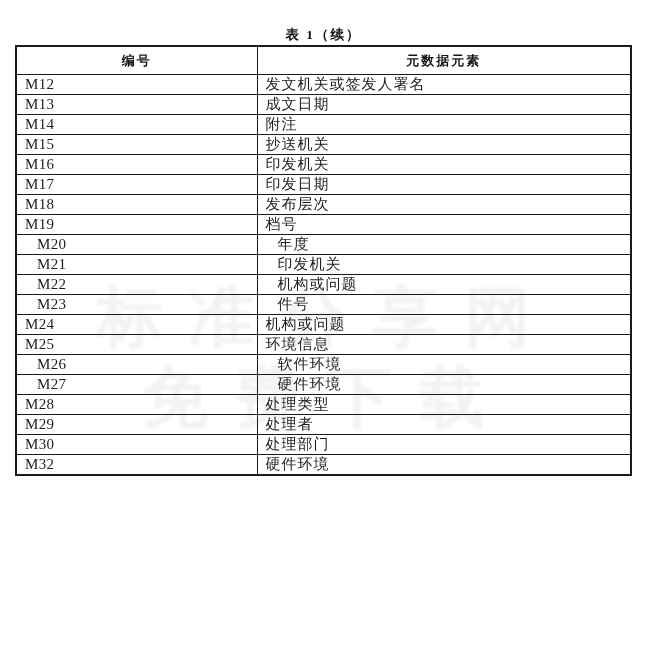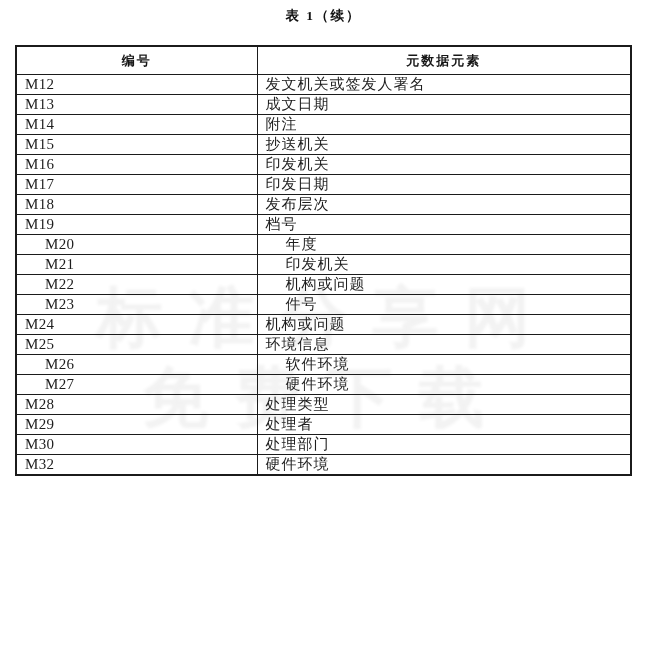--- a/index.html
+++ b/index.html
@@ -10,21 +10,21 @@
     width: 653px;
     height: 662px;
     background: #ffffff;
     position: relative;
     overflow: hidden;
     font-family: "Liberation Serif", "DejaVu Serif", serif;
     color: #1d1d1d;
   }
   .page-title {
     position: absolute;
-    top: 7px;
+    top: 26px;
     left: 15px;
     width: 617px;
     text-align: center;
     font-size: 13.5px;
     font-weight: 700;
     letter-spacing: 2px;
     color: #111111;
     z-index: 2;
   }
   .watermark {
@@ -79,21 +79,21 @@
     font-size: 15px;
     letter-spacing: 1px;
     text-align: left;
     padding-left: 8px;
     color: #1d1d1d;
   }
   table.meta-table td.id-cell {
     letter-spacing: 0.3px;
   }
   table.meta-table tr.indent td {
-    padding-left: 28px;
+    padding-left: 20px;
   }
 </style>
 </head>
 <body>
 
 <div class="page-title">表 1（续）</div>
 
 <div class="watermark">
   <span class="wm-line">标准分享网</span>
   <span class="wm-line">免费下载</span>

